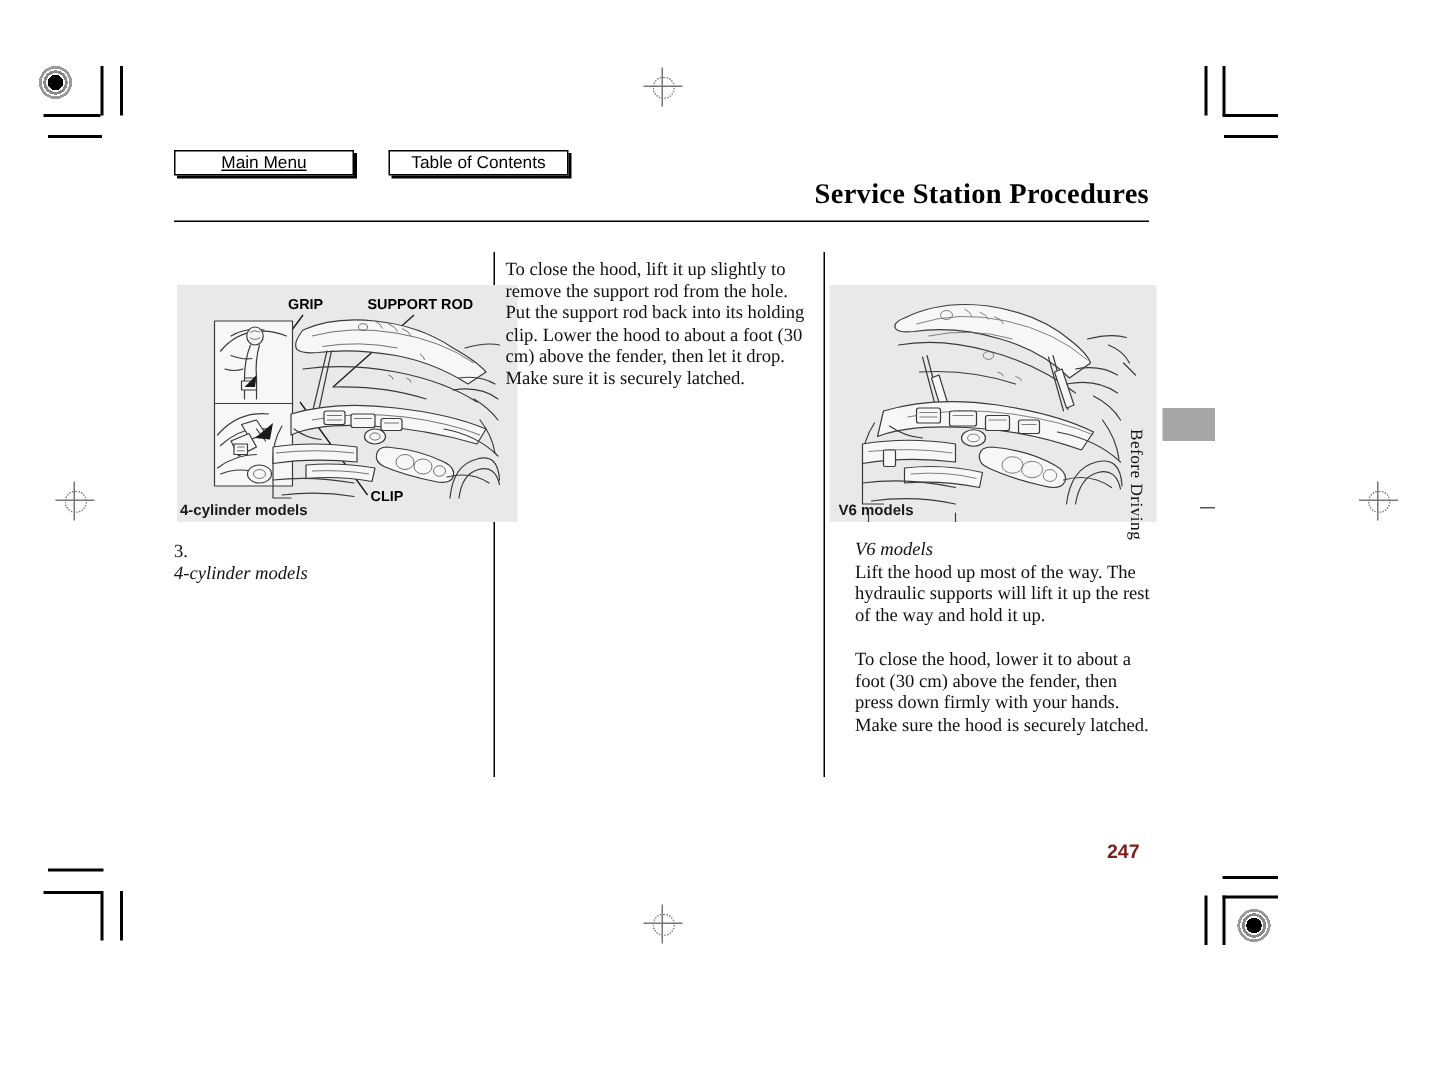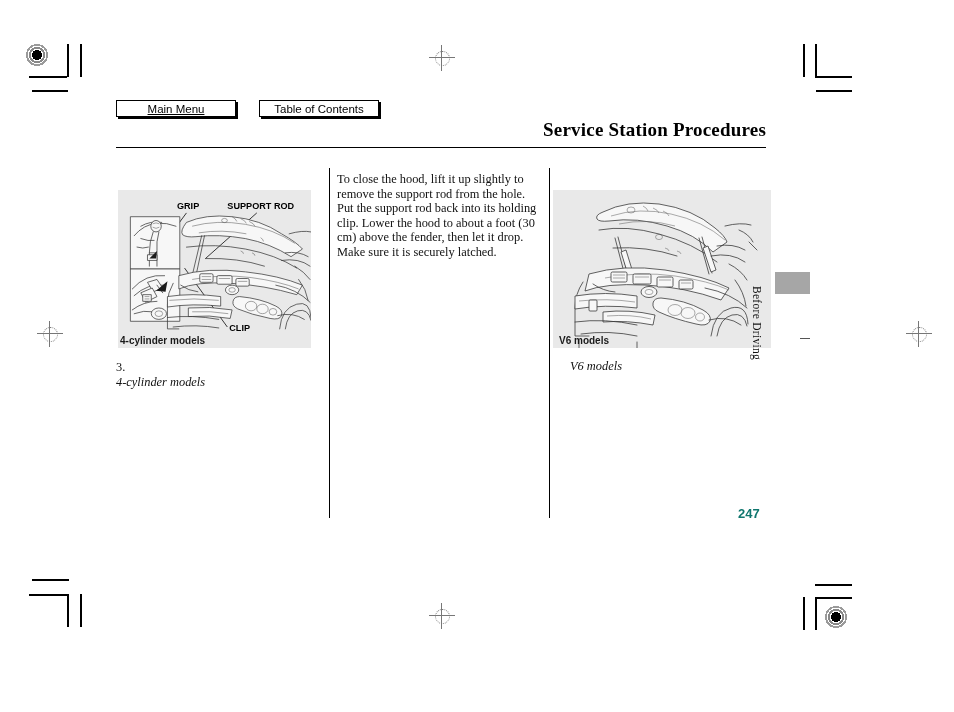--- a/index.html
+++ b/index.html
@@ -103,21 +103,21 @@
   }
   #divider-left  { left: 329px; top: 168px; height: 350px; }
   #divider-right { left: 549px; top: 168px; height: 350px; }
 
   
   .figure {
     position: absolute;
     background: #e9e9e9;
     overflow: hidden;
   }
-  #figure-4cyl { left: 118px; top: 190px; width: 193px; height: 158px; }
+  #figure-4cyl { left: 118px; top: 190px; width: 227px; height: 158px; }
   #figure-v6   { left: 553px; top: 190px; width: 218px; height: 158px; }
   .figure svg { display: block; width: 100%; height: 100%; }
 
   .fig-caption {
     position: absolute;
     font-family: "Liberation Sans", sans-serif;
     font-weight: bold;
     font-size: 10px;
     color: #1a1a1a;
     white-space: nowrap;
@@ -195,25 +195,25 @@
     top: 338px;
     width: 10px;
     height: 1px;
     background: #555;
   }
 
   
   #page-number {
     position: absolute;
     left: 738px;
-    top: 506px;
+    top: 560px;
     font-family: "Liberation Sans", sans-serif;
     font-weight: bold;
     font-size: 13px;
-    color: #0f766e;
+    color: #7f1d1d;
     text-align: right;
   }
 </style>
 </head>
 <body>
 
 <div class="reg-dot" style="left:24px; top:42px;"></div>
 <div class="mark-line" style="left:67px; top:44px; width:1.6px; height:33px;"></div>
 <div class="mark-line" style="left:29px; top:76px; width:38px; height:1.6px;"></div>
 <div class="mark-line" style="left:32px; top:90px; width:36px; height:1.6px;"></div>
@@ -442,20 +442,22 @@
 <div id="step-3">
   <span class="step-num">3.</span>
   <span class="step-body">
     <span class="step-heading">4-cylinder models</span>
   </span>
 </div>
 
 <div class="bodytext" id="text-right">
   <p>
     <span class="sub-head">V6 models</span>
+    <span class="sub-body">Lift the hood up most of the way. The hydraulic supports will lift it up the rest of the way and hold it up.</span>
   </p>
+  <p>To close the hood, lower it to about a foot (30 cm) above the fender, then press down firmly with your hands. Make sure the hood is securely latched.</p>
 </div>
 
 <div id="side-tab-block"></div>
 <div id="side-tab-label">Before Driving</div>
 <div id="side-tab-tick"></div>
 
 <div id="page-number">247</div>
 
 </body></html>

